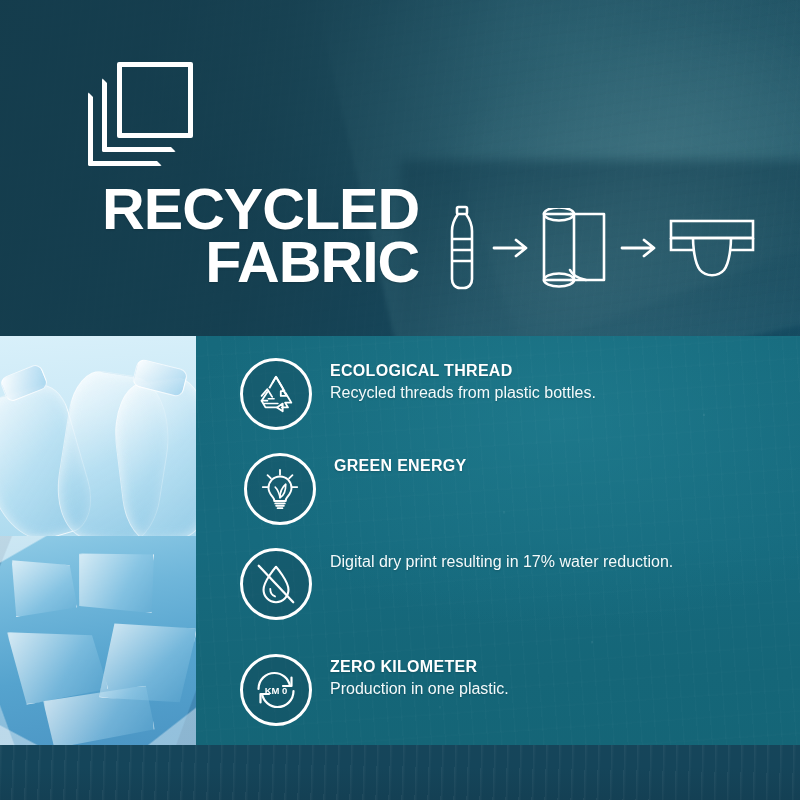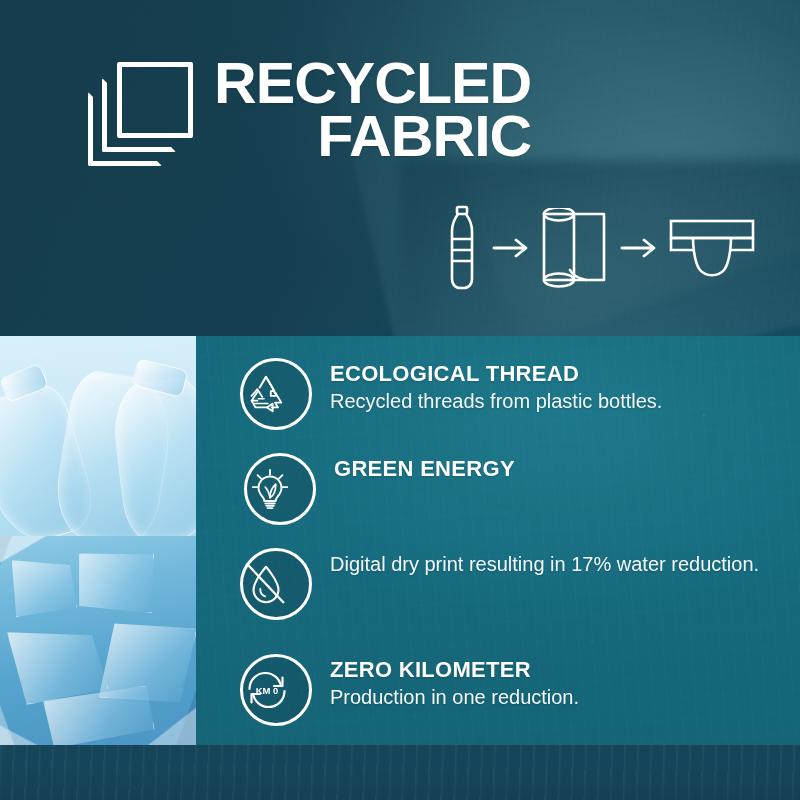--- a/index.html
+++ b/index.html
@@ -58,21 +58,21 @@
     width:800px; height:336px;
     overflow:hidden;
   }
   .hero-tint {
     position:absolute; inset:0;
     background:linear-gradient(100deg, rgba(20,60,76,.92) 0%, rgba(20,60,76,.74) 34%, rgba(22,66,84,.44) 60%, rgba(24,72,90,.30) 100%);
   }
 
   .logo-block {
     position:absolute; left:88px; top:52px;
-    display:flex; align-items:flex-start;
+    display:flex; align-items:flex-start;flex-direction:column;
   }
   .stack-icon { position:relative; width:112px; height:126px; flex:none; }
   .stack-icon .sq {
     position:absolute;
     border:5px solid #ffffff;
     border-radius:2px;
   }
   .stack-icon .sq1 { left:0px;  top:40px; width:74px; height:74px; border-top-color:transparent; border-right-color:transparent;}
   .stack-icon .sq2 { left:14px; top:26px; width:74px; height:74px; border-top-color:transparent; border-right-color:transparent;}
   .stack-icon .sq3 { left:29px; top:10px; width:76px; height:76px; }
@@ -209,37 +209,37 @@
     width:560px;
   }
   .feature {
     position:absolute;
     display:flex; align-items:flex-start;
   }
   .f-icon {
     width:72px; height:72px; flex:none;
     border:3px solid #ffffff;
     border-radius:50%;
-    display:flex; align-items:center; justify-content:flex-start;
+    display:flex; align-items:center; justify-content:center;
     background:rgba(20,64,82,.34);
   }
   .f-text { margin-left:18px; padding-top:4px; }
   .f-title {
     color:#ffffff;
-    font-size:22px;
+    font-size:16px;
     font-weight:700;
     letter-spacing:.3px;
     text-transform:uppercase;
     line-height:1.1;
     margin-bottom:3px;
     text-shadow:0 1px 2px rgba(0,0,0,.18);
   }
   .f-desc {
     color:#f4fafb;
-    font-size:20px;
+    font-size:16px;
     line-height:1.28;
     text-shadow:0 1px 2px rgba(0,0,0,.18);
   }
 </style>
 </head>
 <body>
 
 <div id="page">
 
   <div class="bg-base"></div>
@@ -374,21 +374,21 @@
         <svg width="48" height="48" viewBox="0 0 48 48" fill="none">
           <path d="M38 20 C36.5 12.5 30 7 22.5 7 C13.5 7 6.5 14 6.5 23" stroke="#fff" stroke-width="2.2" stroke-linecap="round"></path>
           <path d="M31 20 H39.5 V11.5" stroke="#fff" stroke-width="2.2" stroke-linecap="round" stroke-linejoin="round"></path>
           <path d="M10 28 C11.5 35.5 18 41 25.5 41 C34.5 41 41.5 34 41.5 25" stroke="#fff" stroke-width="2.2" stroke-linecap="round"></path>
           <path d="M17 28 H8.5 V36.5" stroke="#fff" stroke-width="2.2" stroke-linecap="round" stroke-linejoin="round"></path>
           <text x="24" y="27.5" text-anchor="middle" font-family="Liberation Sans, sans-serif" font-size="9.5" font-weight="700" fill="#fff">KM 0</text>
         </svg>
       </div>
       <div class="f-text">
         <div class="f-title">ZERO KILOMETER</div>
-        <div class="f-desc">Production in one reduction.</div>
+        <div class="f-desc">Production in one plastic.</div>
       </div>
     </div>
 
   </div>
 
   <div class="bottom-band"></div>
 
 </div>
 
 </body></html>

